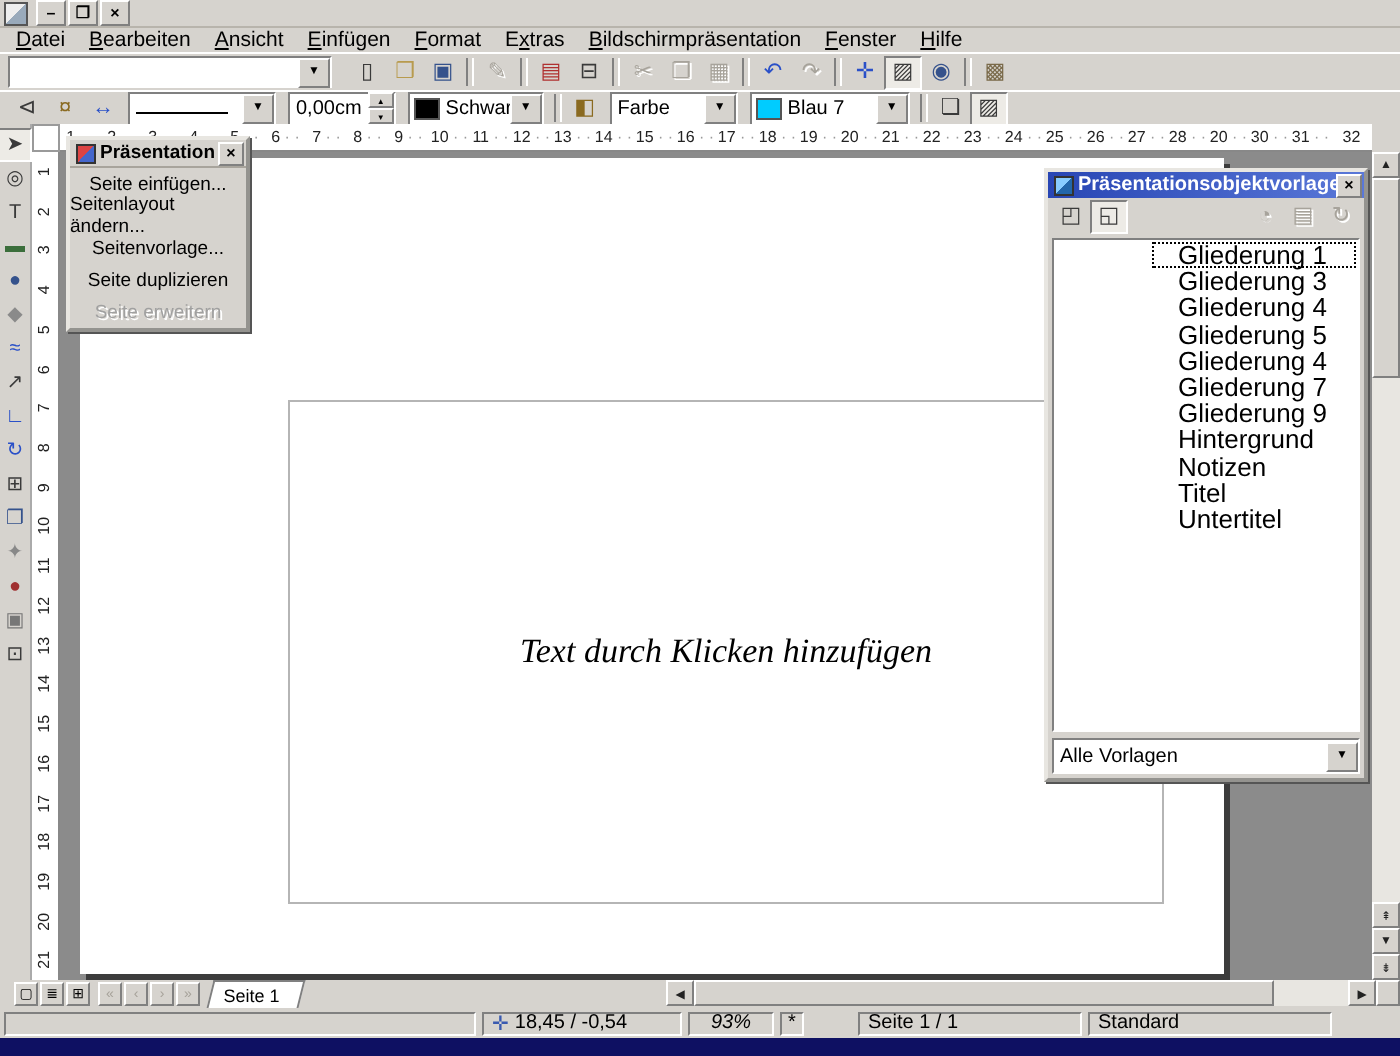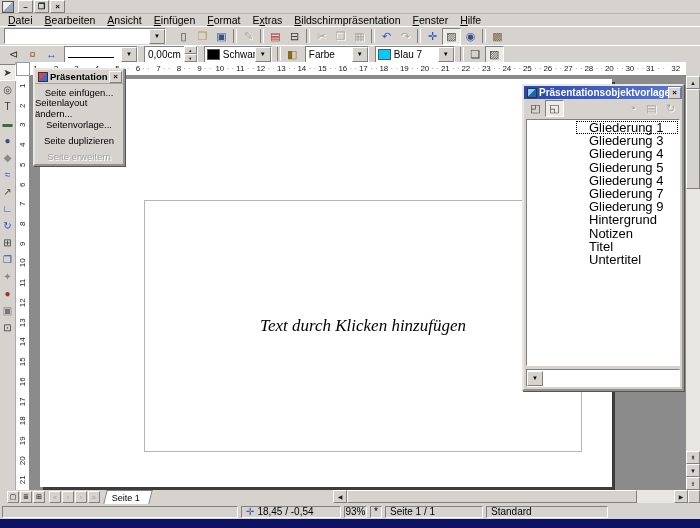--- a/index.html
+++ b/index.html
@@ -429,20 +429,21 @@
         <div class="style-item">Gliederung 5</div>
         <div class="style-item">Gliederung 4</div>
         <div class="style-item">Gliederung 7</div>
         <div class="style-item">Gliederung 9</div>
         <div class="style-item">Hintergrund</div>
         <div class="style-item">Notizen</div>
         <div class="style-item">Titel</div>
         <div class="style-item">Untertitel</div>
       </div>
     <span id="sty-filter" class="combo">
+      <span class="cval">Alle Vorlagen</span>
       <span class="drop">▼</span>
     </span>
   </div>
 
   <div id="tabrow">
     <span style="display:flex;">
         <span class="minibtn">
           <span class="g">▢</span>
         </span>
         <span class="minibtn">
@@ -479,20 +480,20 @@
     <div class="sbtn">▶</div>
   </div>
   <div id="sizer"></div>
 
   <div id="statusbar">
     <span class="scell" style="width:236px;"></span>
     <span class="scell" style="width:100px;">
       <span style="color:#3a5ab0;margin-right:3px;">✛</span>
       <span>18,45 / -0,54</span>
     </span>
-    <span class="scell" style="width:23px;justify-content:center;">93%</span>
+    <span class="scell" style="width:43px;justify-content:center;font-style:italic;">93%</span>
     <span class="scell" style="width:12px;justify-content:center;">*</span>
-    <span class="scell" style="width:98px;">Seite 1 / 1</span>
+    <span class="scell" style="width:112px;margin-left:24px;">Seite 1 / 1</span>
     <span class="scell" style="width:122px;">Standard</span>
   </div>
 
   <div id="bottomstrip"></div>
 </div>
 
 </body></html>

